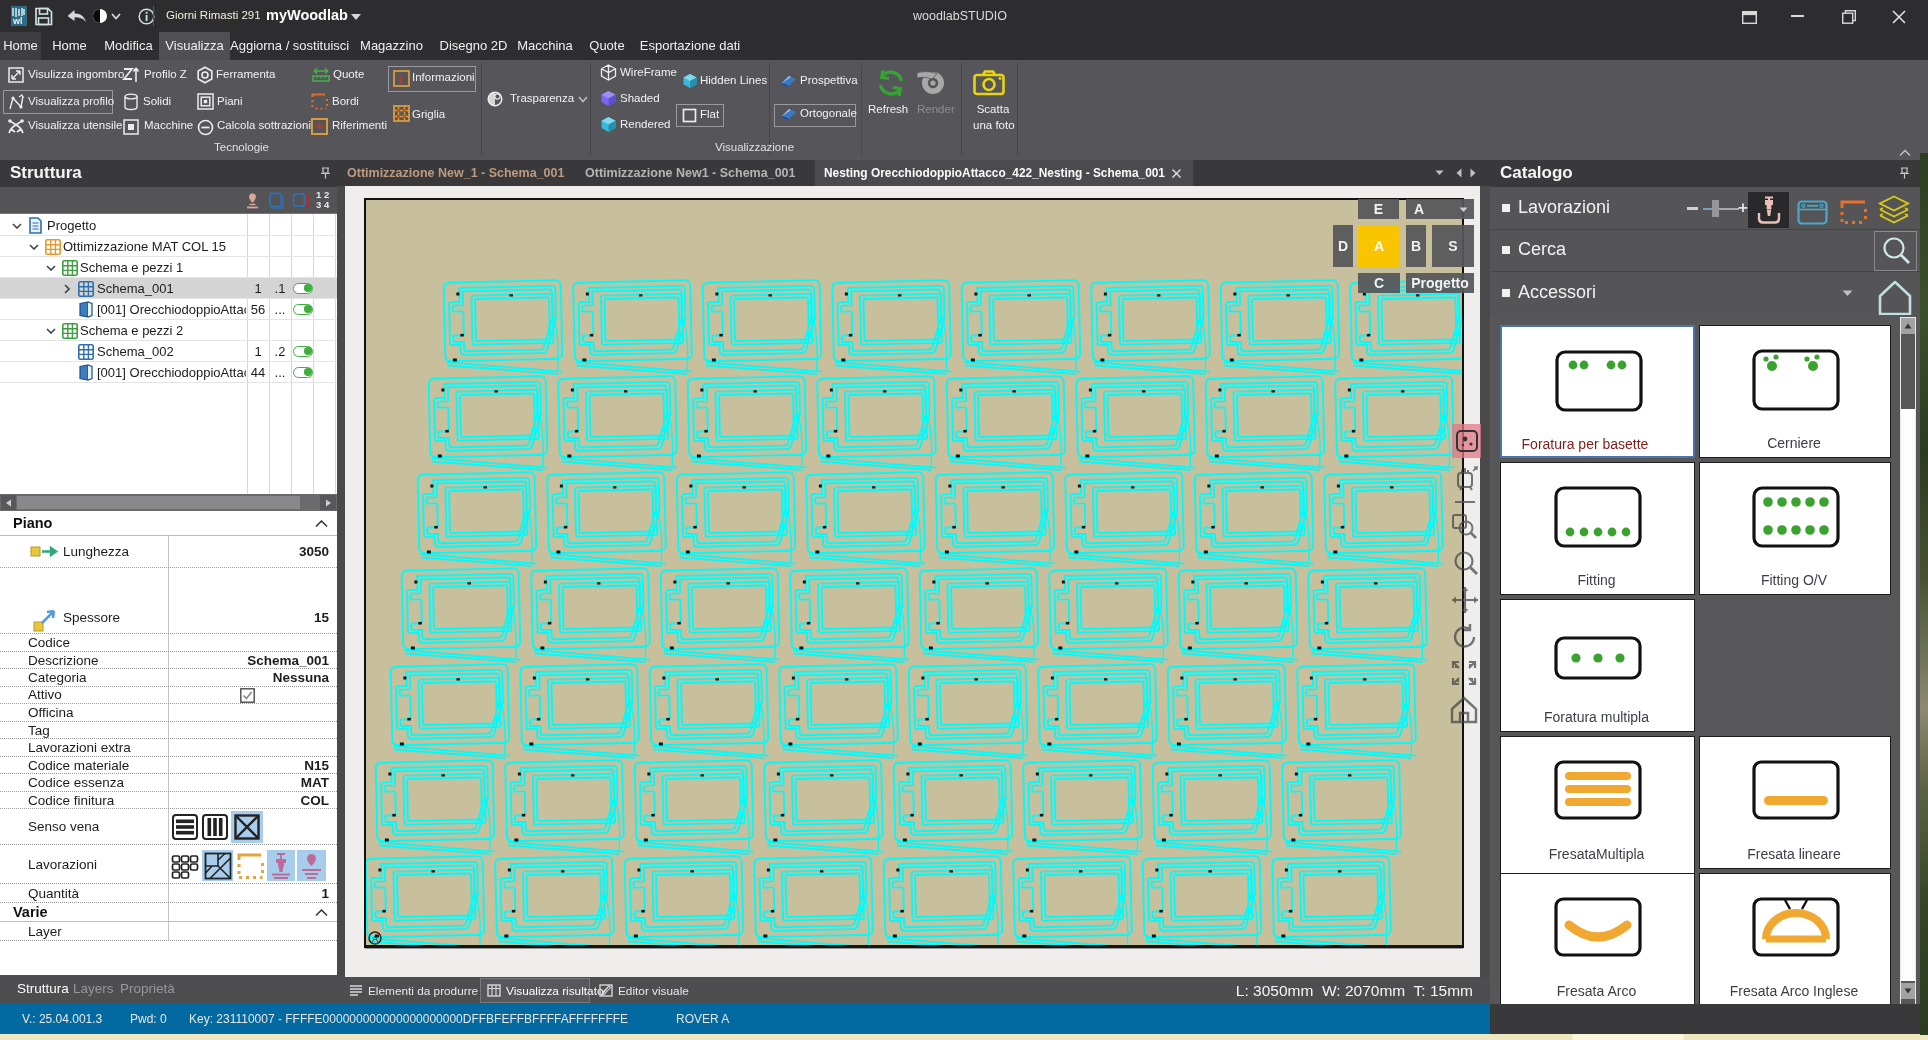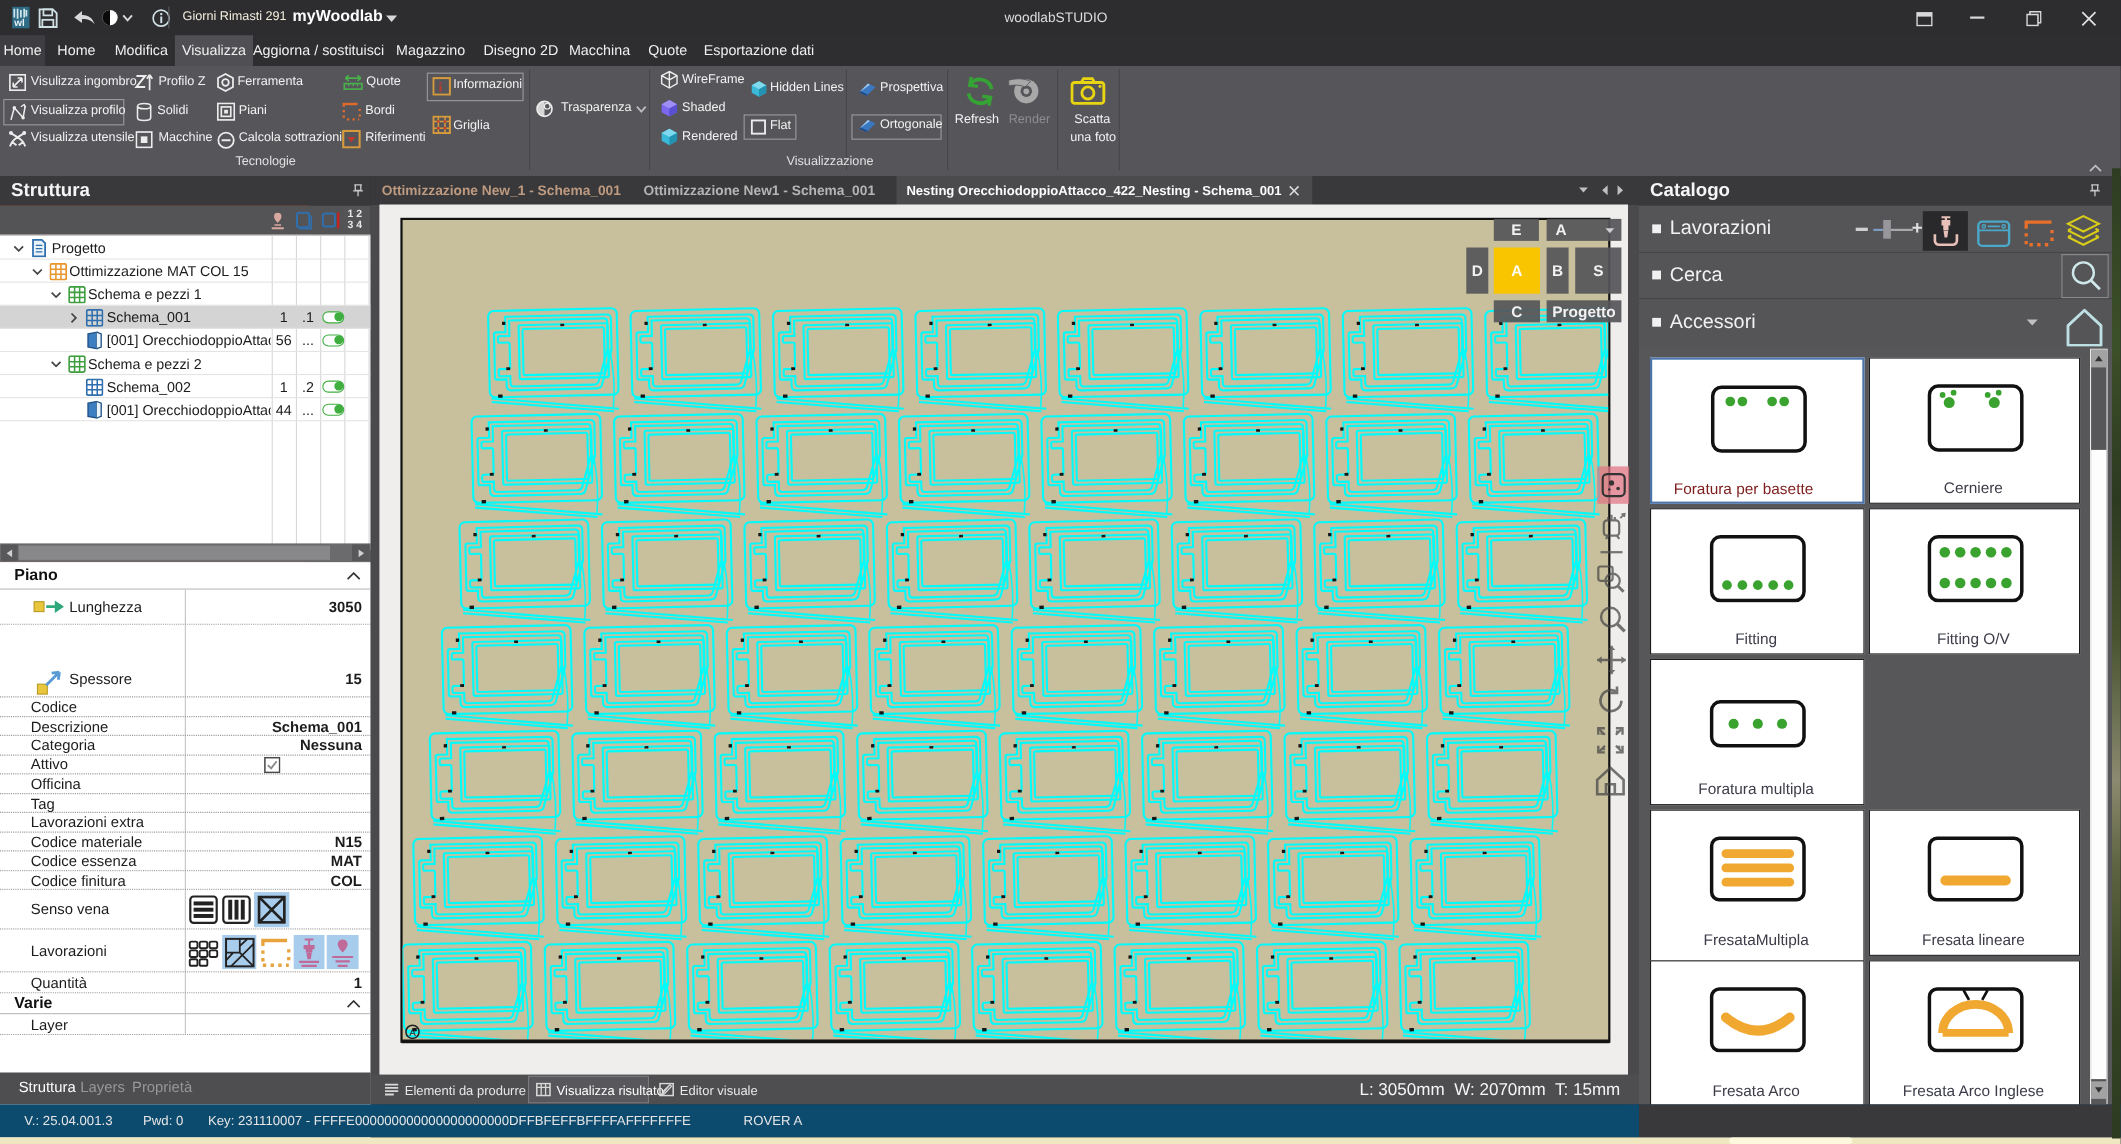--- a/index.html
+++ b/index.html
@@ -30,21 +30,21 @@
 .vsep { position:absolute; top:3px; height:92px; width:1px; background:#47474a; }
 
 #leftpanel { left:0; top:160px; width:281px; height:845px; background:#c2410c; }
 
 #tabbar { left:337px; top:160px; width:1153px; height:26px; background:#39393b; }
 #canvas { left:345px; top:186px; width:1135px; height:791px; background:#efeeed; }
 #centerbottom { left:337px; top:977px; width:1153px; height:27px; background:#4e4e51; }
 
 #catalogo { left:1490px; top:160px; width:430px; height:845px; background:#555558; }
 
-#statusbar { left:0; top:1004px; width:1928px; height:30px; background:#0c4a6e; color:#e6e6e6; font-size:12px; }
+#statusbar { left:0; top:1004px; width:1928px; height:30px; background:#0369a1; color:#e6e6e6; font-size:12px; }
 #yellowstrip { left:0; top:1034px; width:1928px; height:6px; background:#efe7c0; }
 #greenstrip { left:1920px; top:153px; width:8px; height:882px;
   background:linear-gradient(180deg,#2e3d22 0%,#3c5029 18%,#2c3a20 34%,#48522f 48%,#6a6f52 56%,#8c8a70 63%,#5d6340 72%,#374525 85%,#2c3a20 100%); }
 </style>
 </head>
 <body>
 <div id="app">
 
 <div class="abs" id="titlebar">
   <svg class="abs" style="left:11px;top:6px" width="16" height="20" viewBox="0 0 16 20">

